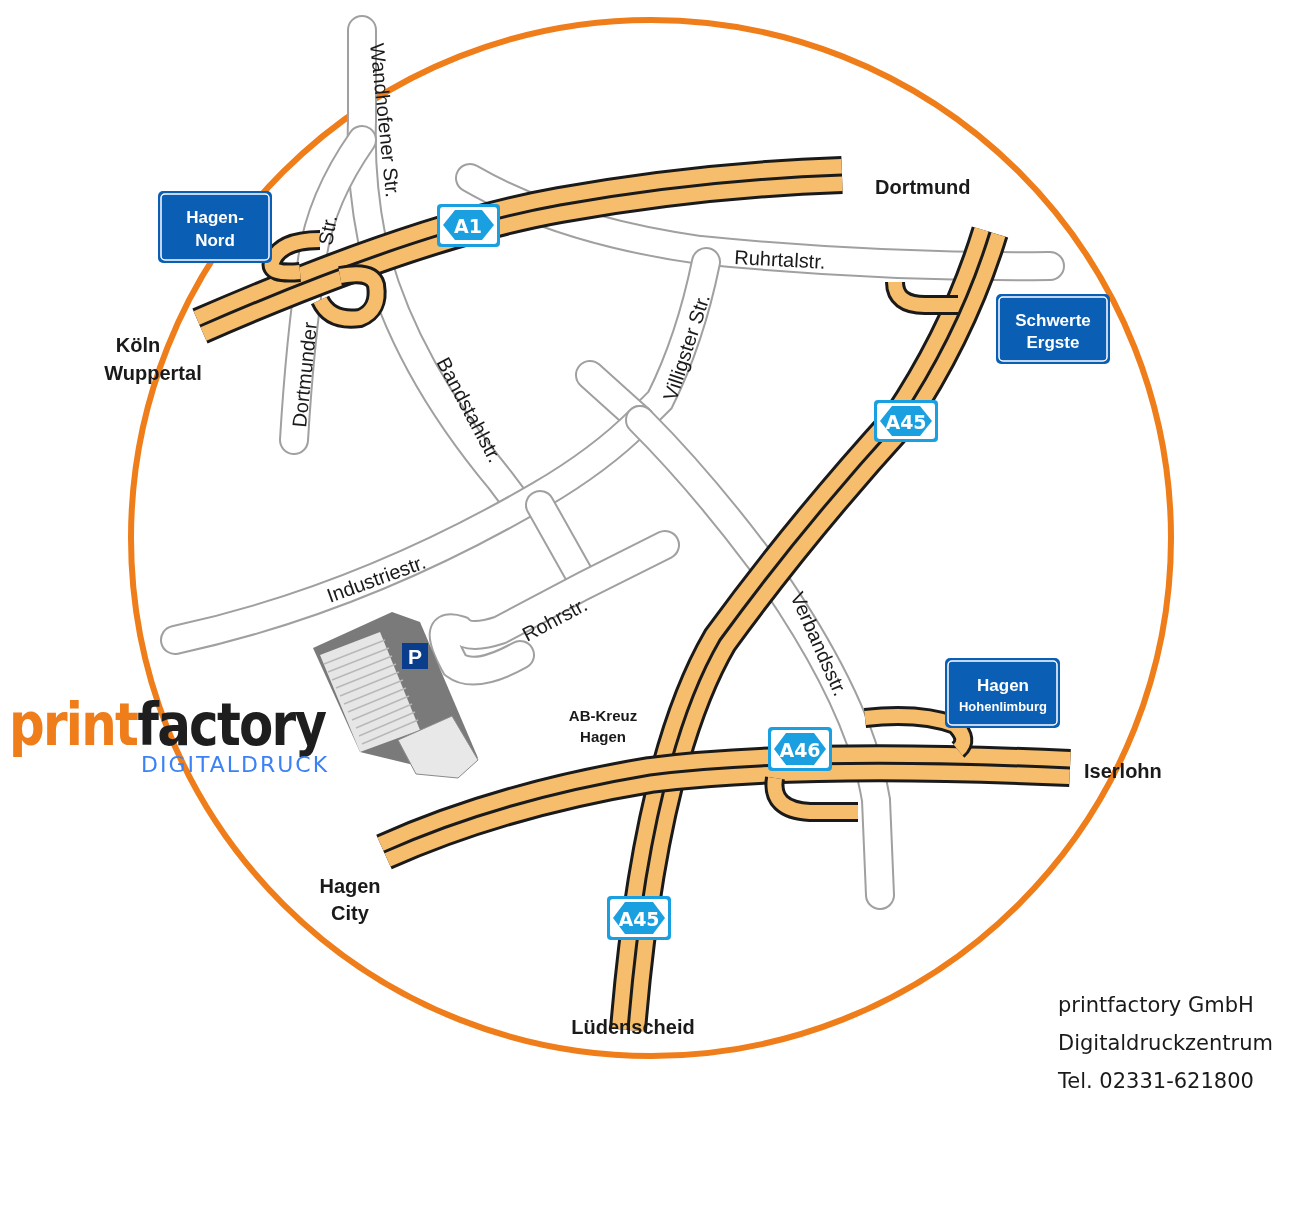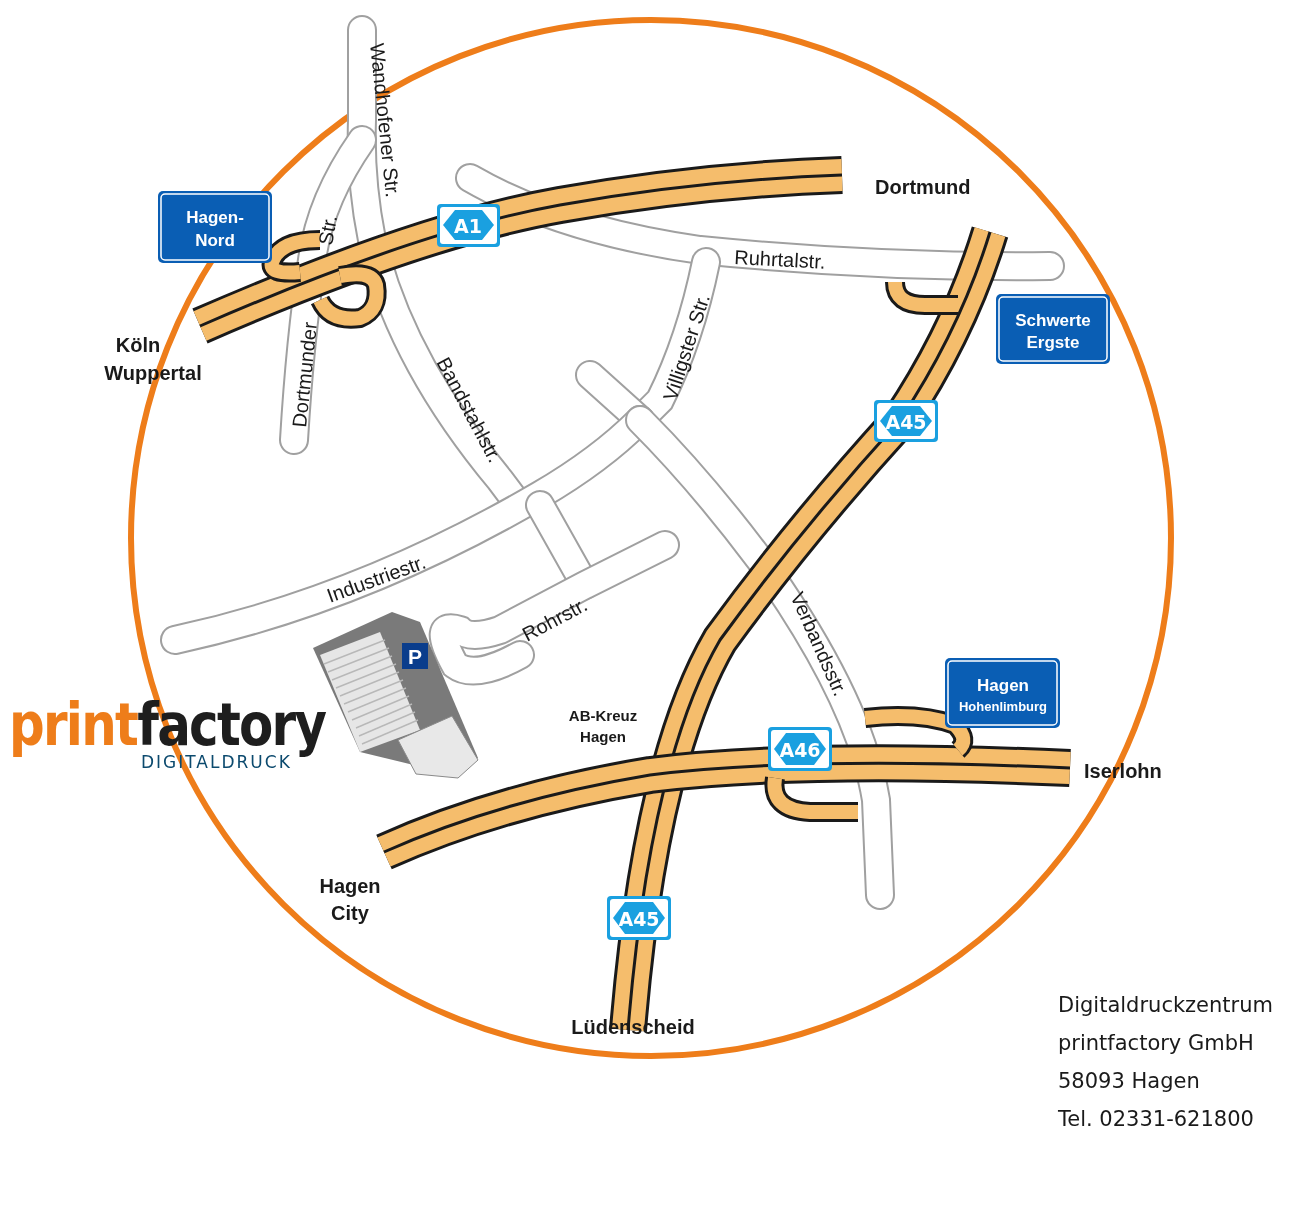--- a/index.html
+++ b/index.html
@@ -8,21 +8,21 @@
   .place { font-family: "Liberation Sans", sans-serif; font-weight: bold; fill: #1a1a1a; }
   .street { font-family: "Liberation Sans", sans-serif; fill: #1a1a1a; font-size: 20px; }
   .sign-text { font-family: "Liberation Sans", sans-serif; font-weight: bold; fill: #ffffff; }
   .shield-text { font-family: "DejaVu Sans", sans-serif; font-weight: bold; fill: #ffffff; }
   .address { position: absolute; left: 1058px; top: 986px; font-family: "DejaVu Sans", sans-serif; font-size: 21px; line-height: 38px; color: #1a1a1a; }
   .address div { white-space: nowrap; }
   .logo { position: absolute; left: 9px; top: 694px; }
   .logo-main { font-family: "DejaVu Sans", sans-serif; font-weight: bold; font-size: 58px; letter-spacing: -2px; line-height: 62px; white-space: nowrap; transform: scaleX(0.86); transform-origin: left top; }
   .logo-print { color: #ee7d1a; }
   .logo-factory { color: #1e1e1e; }
-  .logo-sub { position: absolute; left: 132px; top: 58px; font-family: "DejaVu Sans", sans-serif; font-size: 17px; letter-spacing: 2px; color: #0c4a6e; white-space: nowrap; }
+  .logo-sub { position: absolute; left: 132px; top: 58px; font-family: "DejaVu Sans", sans-serif; font-size: 22px; letter-spacing: 2px; color: #3b82f6; white-space: nowrap; }
 </style>
 </head>
 <body>
 
 <svg id="map" width="1299" height="1220" viewBox="0 0 1299 1220" xmlns="http://www.w3.org/2000/svg">
 
   <ellipse cx="651" cy="538" rx="520" ry="518" fill="none" stroke="#ee7d1a" stroke-width="6"></ellipse>
 
   <g fill="none" stroke-linecap="round">
 
@@ -197,17 +197,16 @@
     <text x="639" y="926" text-anchor="middle" class="shield-text" font-size="19">A45</text>
   </g>
 </svg>
 
 <div class="logo">
   <div class="logo-main"><span class="logo-print">print</span><span class="logo-factory">factory</span></div>
   <div class="logo-sub">DIGITALDRUCK</div>
 </div>
 
 <div class="address">
+  <div>printfactory GmbH</div>
   <div>Digitaldruckzentrum</div>
-  <div>printfactory GmbH</div>
-  <div>58093 Hagen</div>
   <div>Tel. 02331-621800</div>
 </div>
 
 </body></html>

